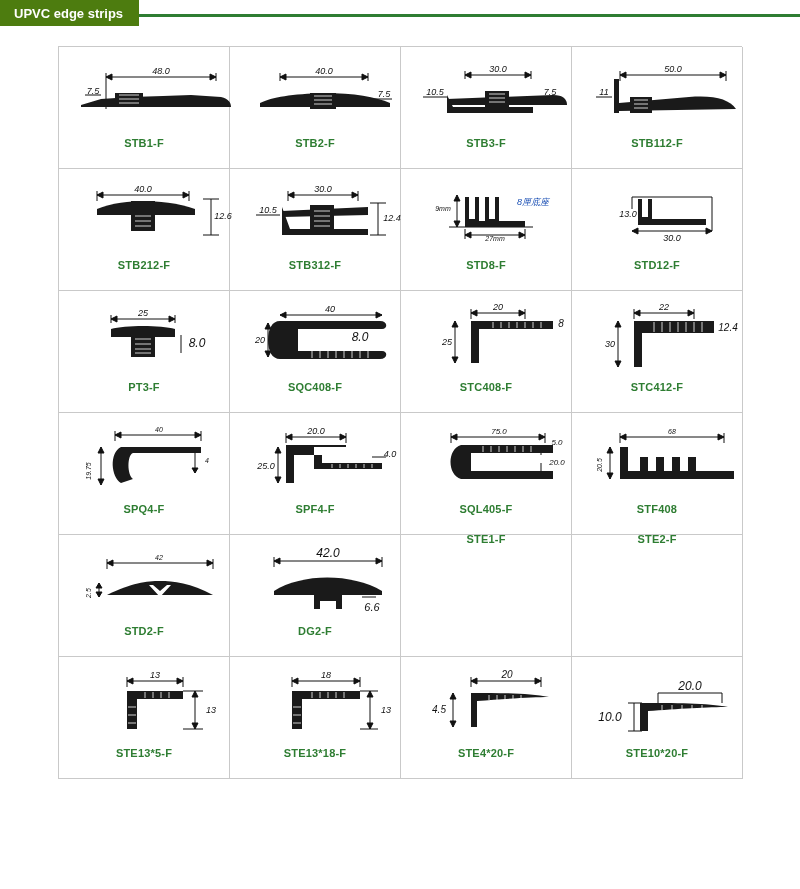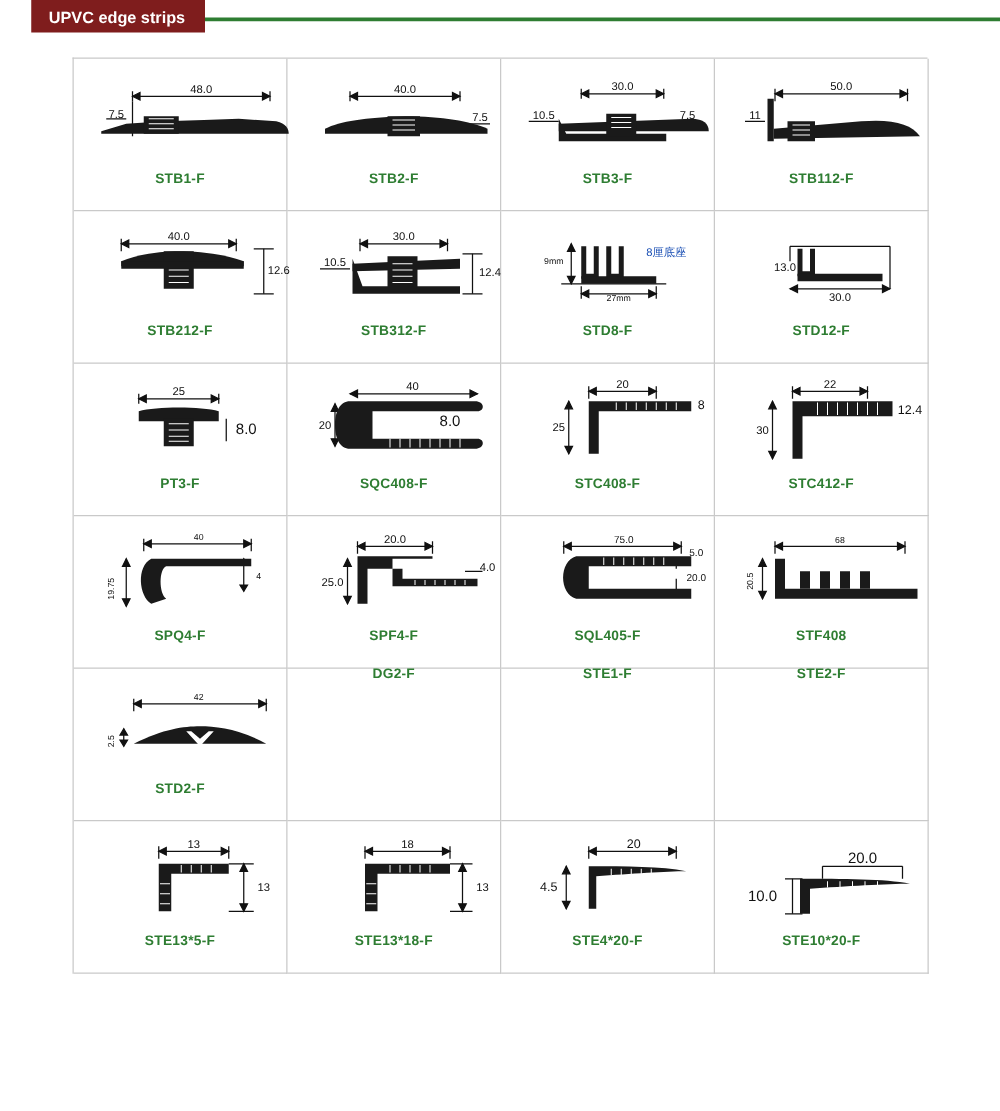--- a/index.html
+++ b/index.html
@@ -11,29 +11,28 @@
     overflow:hidden;
   }
   
   .header{
     position:relative;
     height:30px;
     display:flex;
     align-items:stretch;
   }
   .header-tab{
-    background:#7f1d1d;
+    background:#4d7c0f;
     color:#ffffff;
     font-size:13px;
     font-weight:bold;
     padding:0 16px 0 14px;
     display:flex;align-items:center;
     height:26px;
     box-sizing:border-box;
-    margin-left:25px;
   }
   .header-rule{
     flex:1;
     display:flex;
     align-items:center;
   }
   .header-rule:after{
     content:"";
     display:block;
     width:100%;
@@ -58,20 +57,21 @@
     display:flex;
     flex-direction:column;
     align-items:center;
     justify-content:flex-start;
     position:relative;
   }
   .fig{
     width:147px;
     height:92px;
     position:relative;
+    font-style:italic;
   }
   .fig svg{display:block;width:171px;height:92px;}
   .caption{
     color:#2e7d32;
     font-size:11px;
     font-weight:bold;
     letter-spacing:.2px;
     line-height:12px;
     margin-top:-2px;
     text-align:center;
@@ -543,20 +543,36 @@
         <path d="M36,60 C60,48 76,46 89,46 C102,46 120,48 142,60 Z" fill="#1a1a1a"></path>
         <path d="M78,50 L89,62 L100,50 L96,50 L89,56 L82,50 Z" fill="#ffffff"></path>
         <text x="88" y="25" font-size="7" text-anchor="middle" fill="#111" font-family="Liberation Sans, sans-serif">42</text>
         <text x="20" y="58" font-size="7" text-anchor="middle" fill="#111" font-family="Liberation Sans, sans-serif" transform="rotate(-90 20 58)">2.5</text>
       </svg>
     </div>
     <div class="caption">STD2-F</div>
   </div>
 
   <div class="cell">
+    <div class="fig">
+      <svg viewBox="0 0 171 92">
+        <g stroke="#111" fill="none" stroke-width="1">
+          <line x1="32" y1="26" x2="140" y2="26"></line>
+          <polygon points="32,26 38,23 38,29" fill="#111"></polygon>
+            <polygon points="140,26 134,23 134,29" fill="#111"></polygon>
+          <line x1="32" y1="22" x2="32" y2="32"></line>
+            <line x1="140" y1="22" x2="140" y2="32"></line>
+          <line x1="120" y1="62" x2="134" y2="62"></line>
+        </g>
+        <path d="M32,56 C60,38 110,38 140,56 L140,60 L32,60 Z" fill="#1a1a1a"></path>
+        <path d="M72,58 L72,74 L78,74 L78,66 L94,66 L94,74 L100,74 L100,58 Z" fill="#1a1a1a"></path>
+        <text x="86" y="22" font-size="12" text-anchor="middle" fill="#111" font-family="Liberation Sans, sans-serif">42.0</text>
+        <text x="130" y="76" font-size="11" text-anchor="middle" fill="#111" font-family="Liberation Sans, sans-serif">6.6</text>
+      </svg>
+    </div>
     <div class="caption">DG2-F</div>
   </div>
 
   <div class="cell">
     <div class="caption">STE1-F</div>
   </div>
 
   <div class="cell">
     <div class="caption">STE2-F</div>
   </div>

